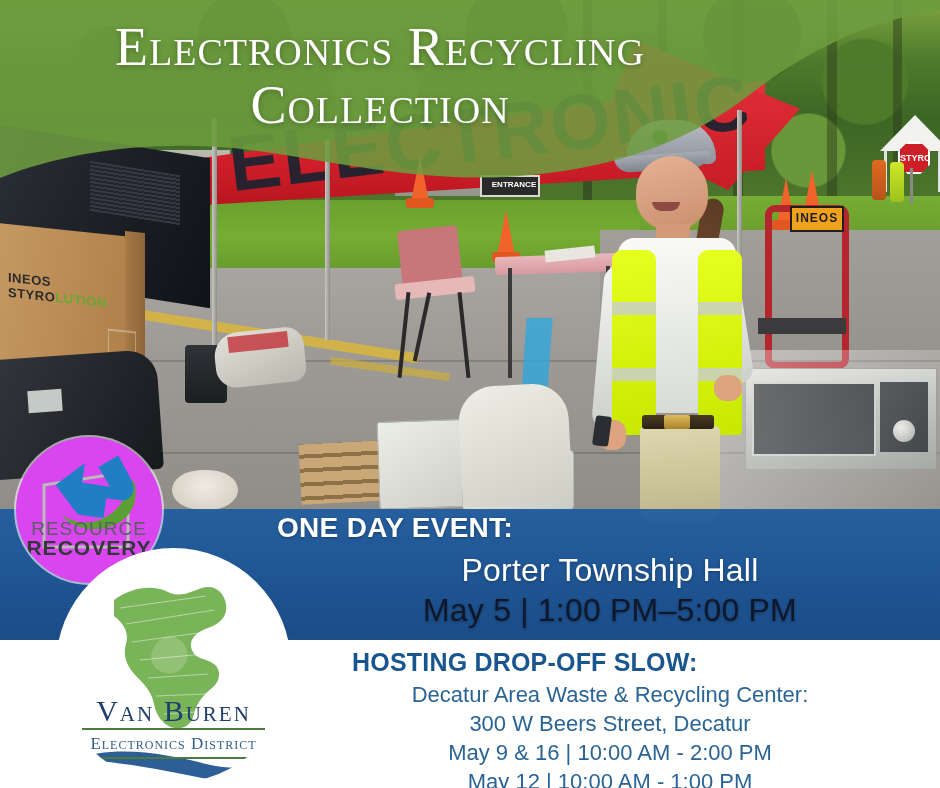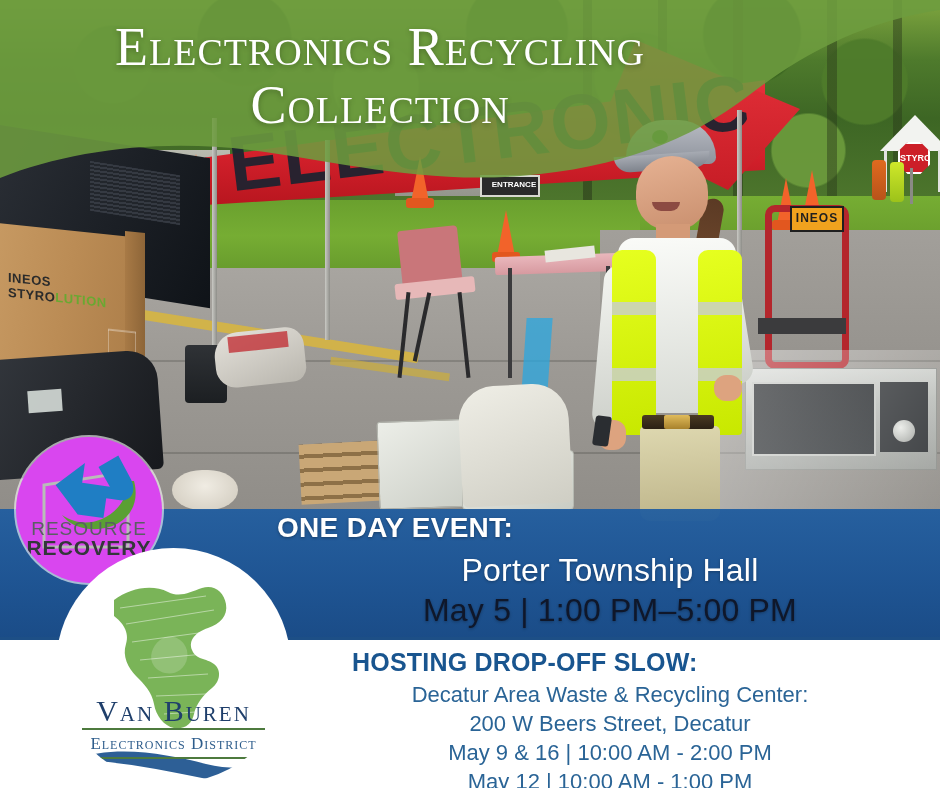--- a/index.html
+++ b/index.html
@@ -436,21 +436,21 @@
 
   <div class="bluebar"></div>
   <div class="onedayevent">ONE DAY EVENT:</div>
   <div class="venue">Porter Township Hall</div>
   <div class="eventdate">May 5 | 1:00 PM–5:00 PM</div>
 
   <div class="footer"></div>
   <div class="hosting">HOSTING DROP-OFF SLOW:</div>
   <div class="droplines">
     <div>Decatur Area Waste &amp; Recycling Center:</div>
-    <div>200 W Beers Street, Decatur</div>
+    <div>300 W Beers Street, Decatur</div>
     <div>May 9 &amp; 16 | 10:00 AM - 2:00 PM</div>
     <div>May 12 | 10:00 AM - 1:00 PM</div>
   </div>
 
   <div class="logo-rr">
     <svg width="146" height="146" viewBox="0 0 146 146" xmlns="http://www.w3.org/2000/svg">
       <path d="M28,48 L28,110 L112,110 L112,58 L92,38 Z" fill="none" stroke="#b9bcb8" stroke-width="3"></path>
       <path d="M118,44 C126,74 104,94 74,92 C62,91 52,86 46,78 C58,86 72,88 86,82 C102,75 112,60 112,44 Z" fill="#5aa033"></path>
       <path d="M72,16 L72,36 L58,36 C48,36 42,46 50,58 L66,80 L84,66 L70,48 L98,48 L98,68 L124,42 L98,16 Z" fill="#1f7ec4" transform="rotate(188 82 48)"></path>
       <text x="73" y="98" text-anchor="middle" font-family="Liberation Sans, sans-serif" font-size="19" letter-spacing="1" fill="#5a5f63">RESOURCE</text>

